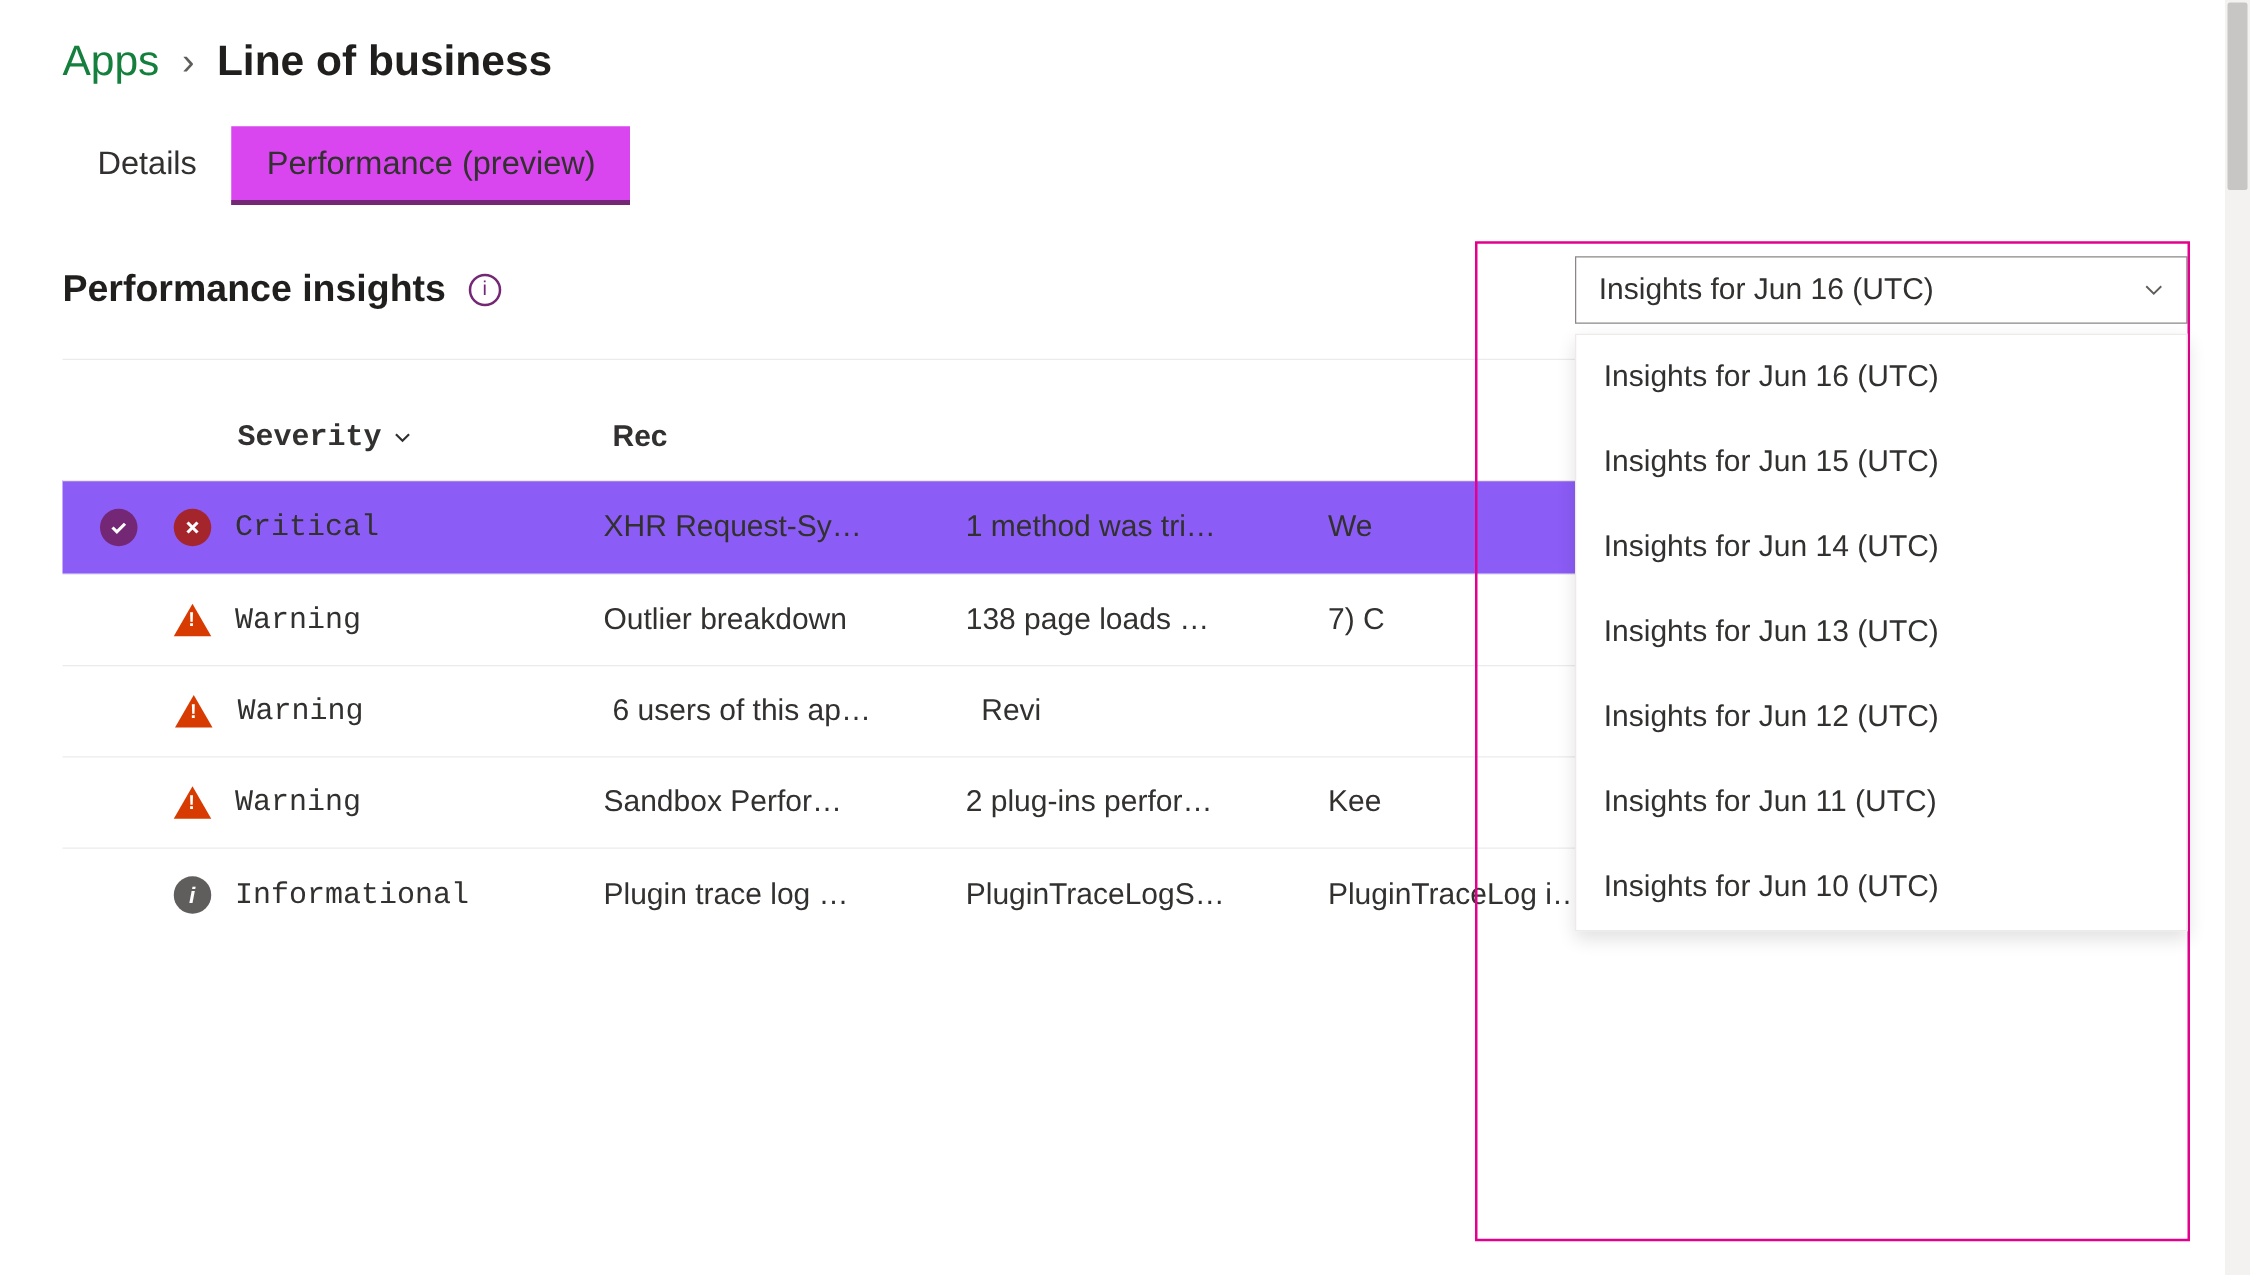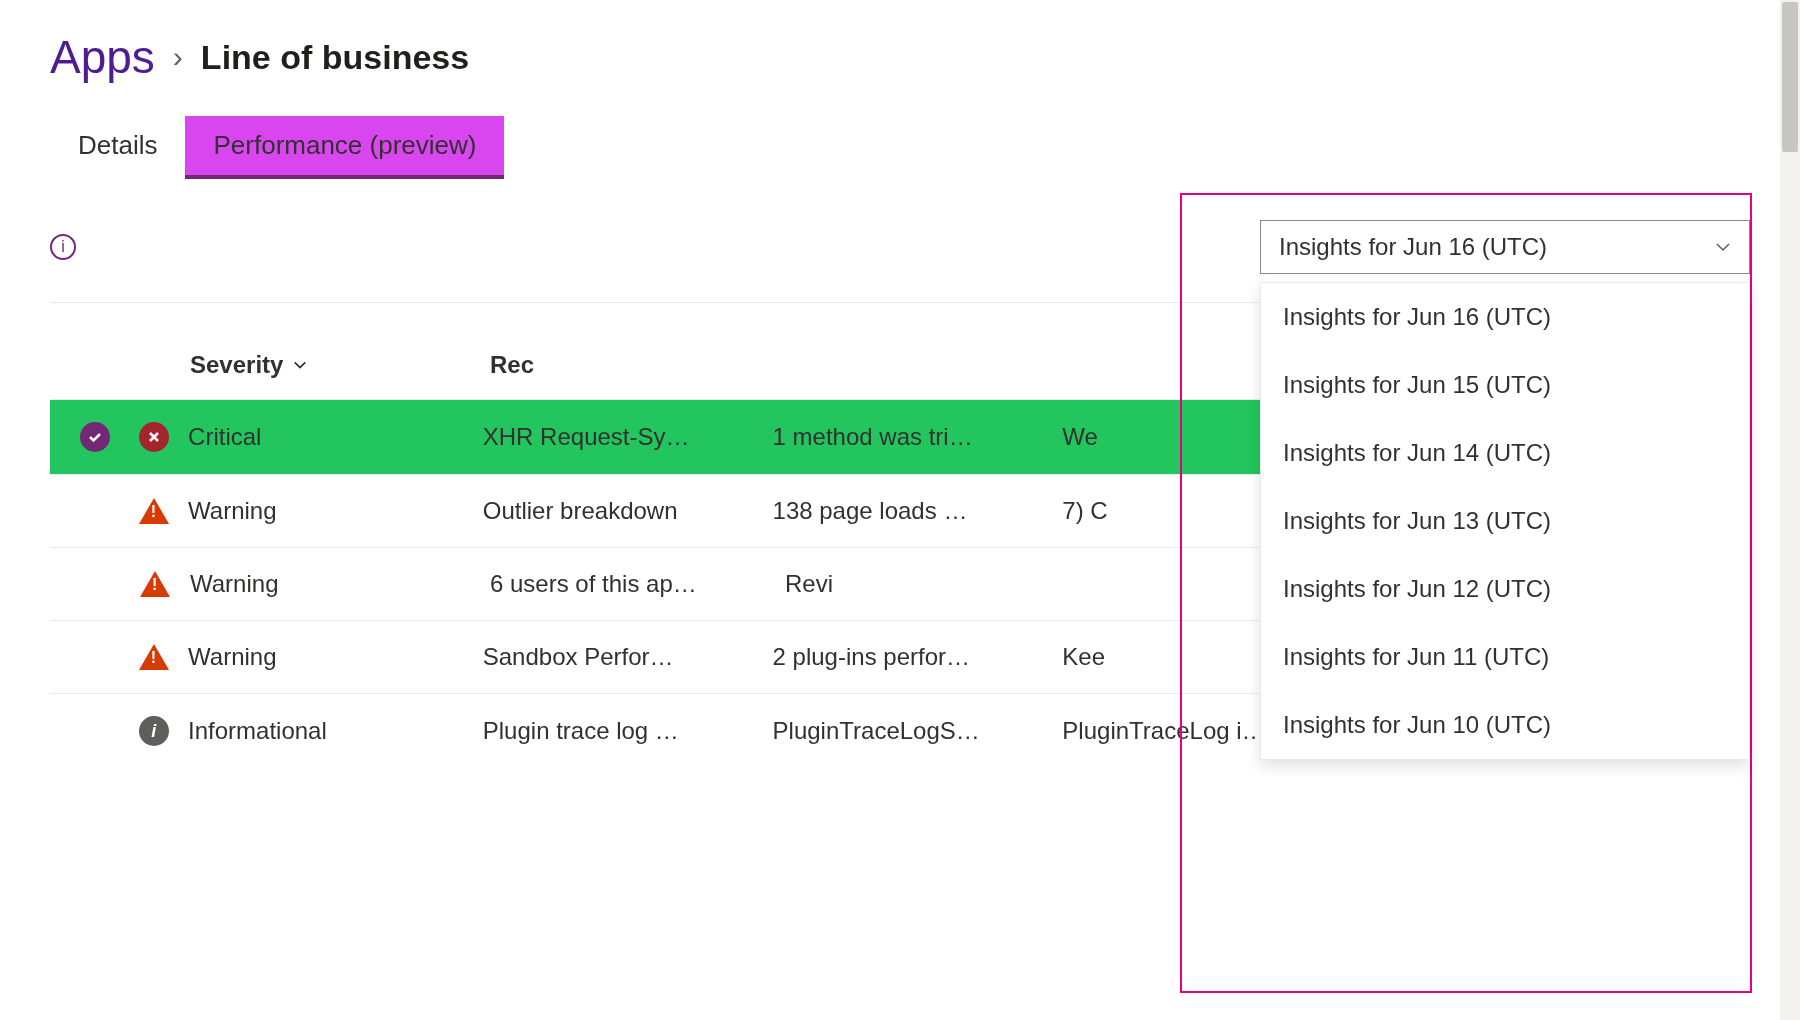--- a/index.html
+++ b/index.html
@@ -20,23 +20,23 @@
     .page {
       padding: 30px 50px 0 50px;
     }
     .breadcrumb {
       display: flex;
       align-items: center;
       gap: 18px;
       margin-bottom: 32px;
     }
     .breadcrumb .parent {
-      font-size: 46px;
+      font-size: 34px;
       font-weight: 400;
-      color: #4c1d95;
+      color: #15803d;
     }
     .breadcrumb .sep {
       font-size: 30px;
       color: #605e5c;
     }
     .breadcrumb .current {
       font-size: 34px;
       font-weight: 600;
       color: #201f1e;
     }
@@ -138,21 +138,21 @@
     .table-header-row {
       display: flex;
       padding: 20px 0;
     }
     .col {
       display: flex;
       align-items: center;
     }
     .col-check { width: 70px; padding-left: 30px; }
     .col-icon { width: 70px; justify-content: center; }
-    .col-sev { width: 300px; }
+    .col-sev { width: 300px; font-family: Liberation Mono, monospace; }
     .col-cat { width: 295px; }
     .col-insight { width: 295px; }
     .col-rec { width: 700px; }
     .th {
       font-size: 24px;
       font-weight: 600;
       display: flex;
       align-items: center;
       gap: 10px;
     }
@@ -162,21 +162,21 @@
     }
     .table-row {
       display: flex;
       align-items: center;
       padding: 22px 0;
       border-top: 1px solid #edebe9;
       font-size: 24px;
       color: #323130;
     }
     .table-row.selected {
-      background: #22c55e;
+      background: #8b5cf6;
     }
     .sev-critical {
       width: 30px;
       height: 30px;
       border-radius: 50%;
       background: #a4262c;
       display: flex;
       align-items: center;
       justify-content: center;
       color: #fff;
@@ -256,20 +256,21 @@
     <span class="current">Line of business</span>
   </div>
 
   <div class="tabs">
     <div class="tab">Details</div>
     <div class="tab active">Performance (preview)</div>
   </div>
 
   <div class="section-header">
     <div class="section-title-wrap">
+      <div class="section-title">Performance insights</div>
       <span class="info-icon">i</span>
     </div>
 
     <div class="dropdown-wrap">
       <div class="dropdown-button">
         <span>Insights for Jun 16 (UTC)</span>
         <svg class="chevron" viewBox="0 0 16 16">
           <path d="M2 5 L8 11 L14 5" fill="none" stroke="#605e5c" stroke-width="1.5"></path>
         </svg>
       </div>

